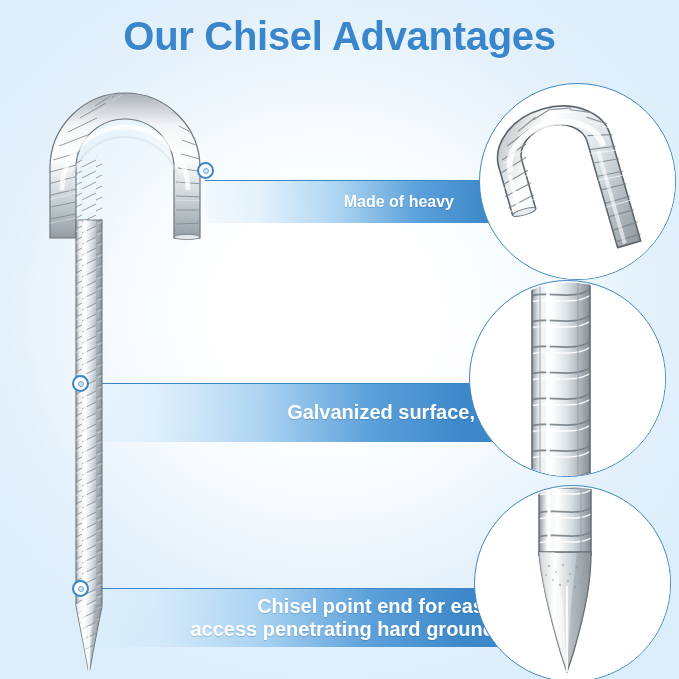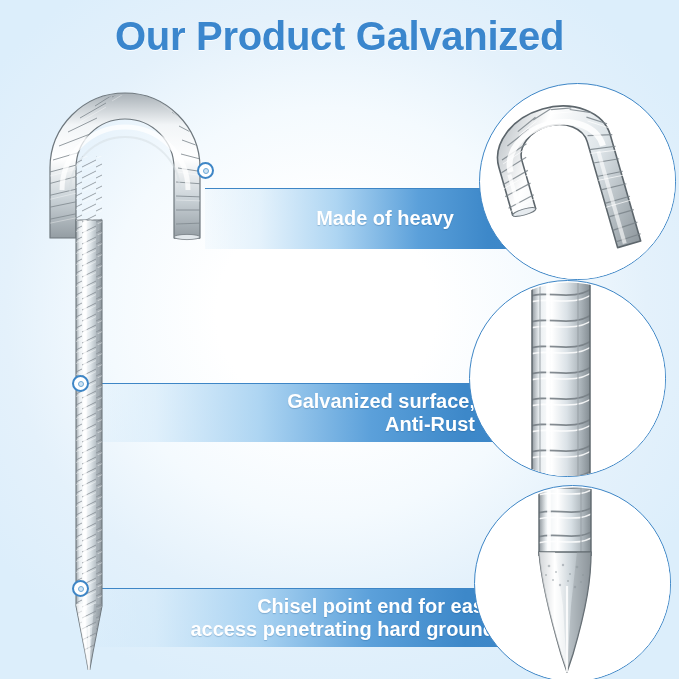--- a/index.html
+++ b/index.html
@@ -54,24 +54,24 @@
         rgba(216,236,250,0.20) 0%,
         rgba(206,231,249,0.55) 16%,
         rgba(160,206,240,0.85) 38%,
         #5ba0da 62%,
         #3d88c9 82%,
         #3b85c7 100%);
     text-shadow: 0 1px 1px rgba(25,80,130,0.28);
   }
   #banner-1 {
     left: 205px;
-    top: 188px;
+    top: 180px;
     width: 345px;
-    height: 61px;
-    font-size: 20px;
+    height: 43px;
+    font-size: 16px;
     padding-right: 96px;
   }
   #banner-2 {
     left: 80px;
     top: 383px;
     width: 470px;
     height: 59px;
     font-size: 20px;
     padding-right: 75px;
   }
@@ -137,32 +137,31 @@
     width: 210px;
     height: 600px;
     z-index: 20;
   }
 </style>
 </head>
 <body>
 
 <div id="canvas">
 
-  <div class="title">Our Product Galvanized</div>
+  <div class="title">Our Chisel Advantages</div>
 
   <div class="banner" id="banner-1">
     <div>
       <div>Made of heavy</div>
     </div>
   </div>
 
   <div class="banner" id="banner-2">
     <div>
       <div>Galvanized surface,</div>
-      <div>Anti-Rust</div>
     </div>
   </div>
 
   <div class="banner" id="banner-3">
     <div>
       <div>Chisel point end for easy</div>
       <div>access penetrating hard ground</div>
     </div>
   </div>
 

